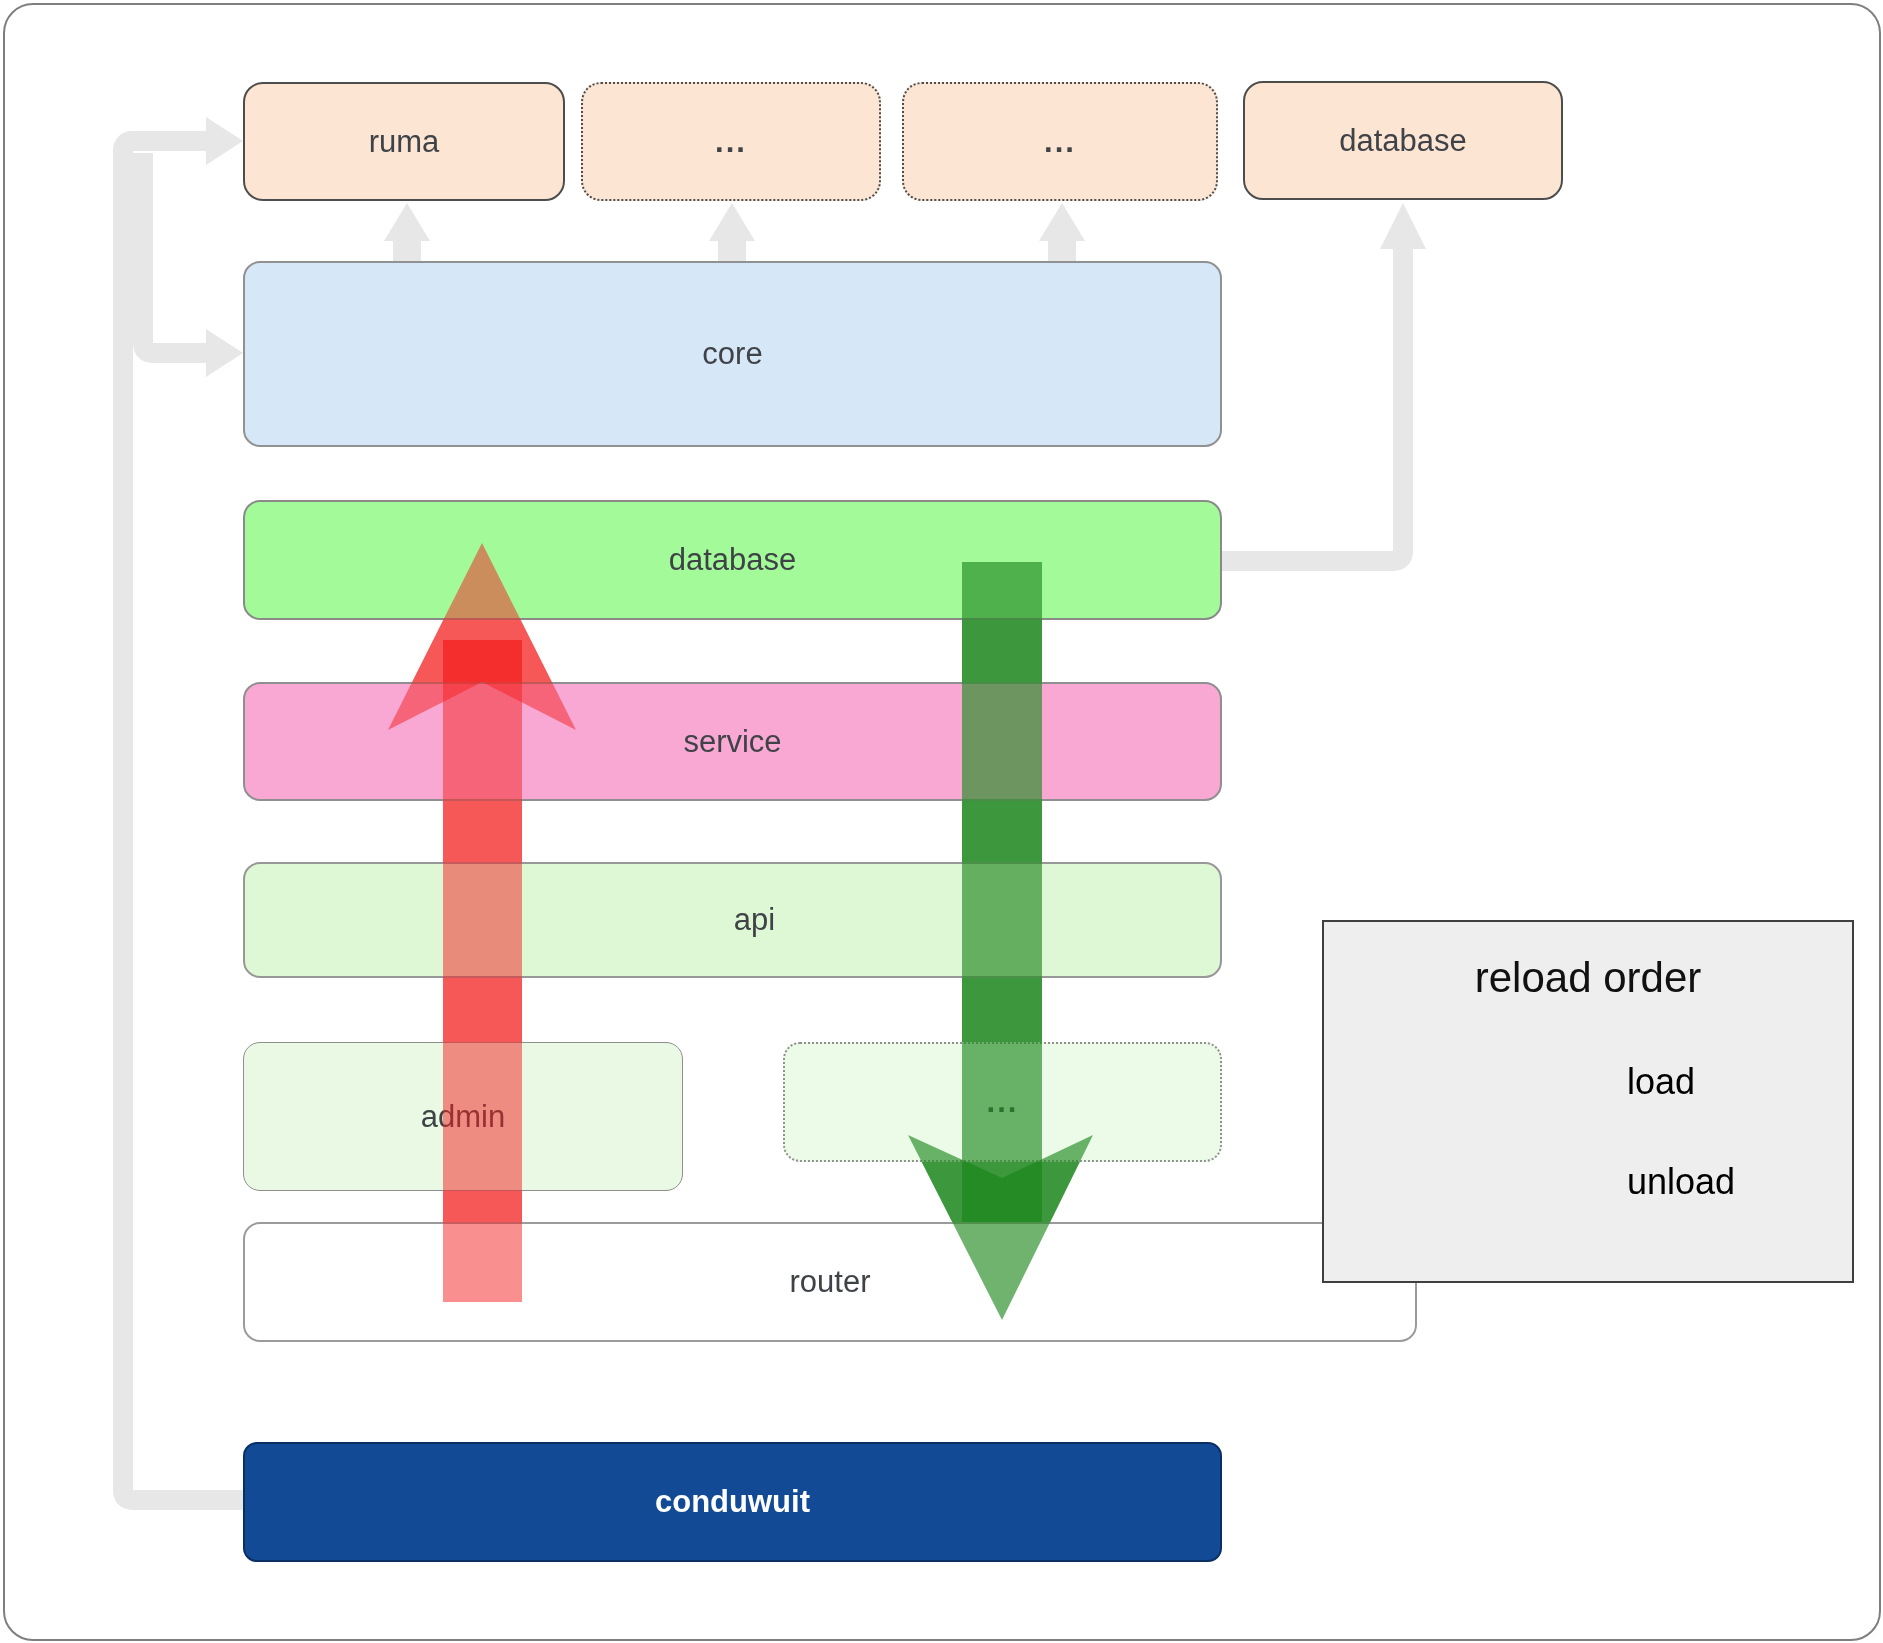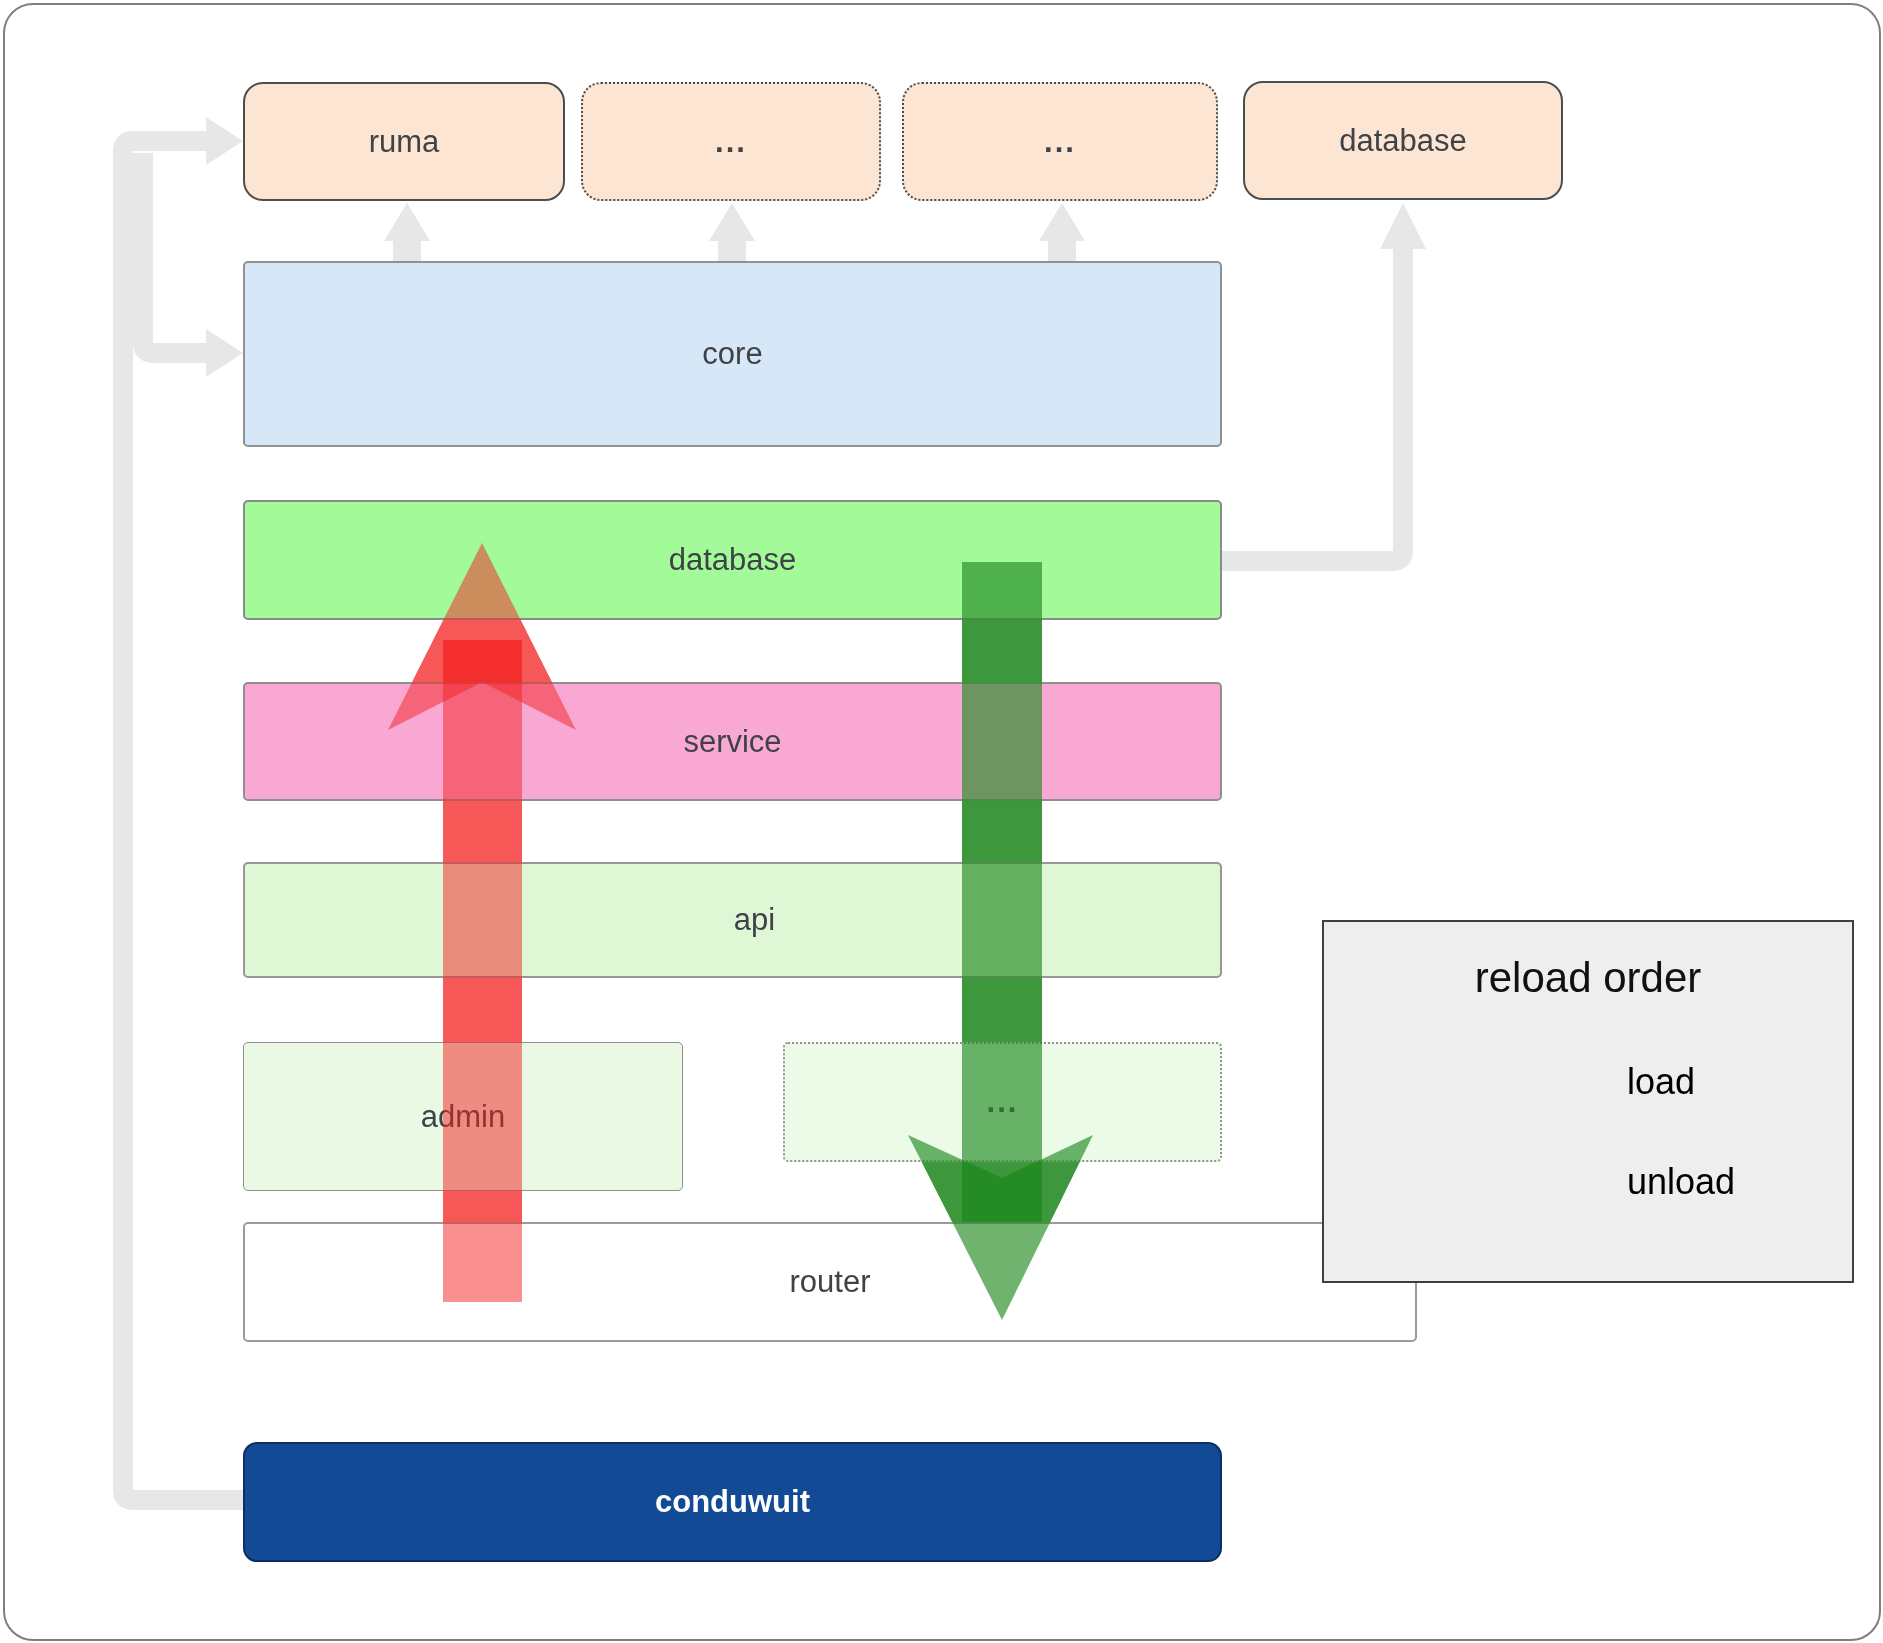--- a/index.html
+++ b/index.html
@@ -1,19 +1,19 @@
 <!DOCTYPE html>
 <html><head>
 <meta charset="utf-8">
 <style>
   html,body{margin:0;padding:0;background:#ffffff;}
   body{width:1883px;height:1643px;position:relative;font-family:"Liberation Sans",sans-serif;overflow:hidden;}
   .frame{position:absolute;left:3px;top:3px;width:1874px;height:1634px;border:2.5px solid #7f7f7f;border-radius:30px;background:#ffffff;}
   .box{position:absolute;box-sizing:border-box;display:flex;align-items:center;justify-content:center;
-       font-size:31px;color:#3f4347;border-radius:5px;}
+       font-size:31px;color:#3f4347;border-radius:17px;}
   .top-solid{background:#fce6d3;border:2.5px solid #4d4d4d;border-radius:20px;}
   .top-dotted{background:#fce6d3;border:2px dotted #4d4d4d;border-radius:20px;}
   .dots{font-weight:700;letter-spacing:2px;}
   .ruma{left:243px;top:82px;width:322px;height:119px;}
   .dots-top-1{left:581px;top:82px;width:300px;height:119px;}
   .dots-top-2{left:902px;top:82px;width:316px;height:119px;}
   .rocksdb{left:1243px;top:81px;width:320px;height:119px;}
   .core{left:243px;top:261px;width:979px;height:186px;background:#d6e7f8;border:2px solid #919191;}
   .database{left:243px;top:500px;width:979px;height:120px;background:#a3fa99;border:2px solid #8a8a8a;}
   .service{left:243px;top:682px;width:979px;height:119px;background:#f9a8d4;border:2px solid #8f8f8f;}

